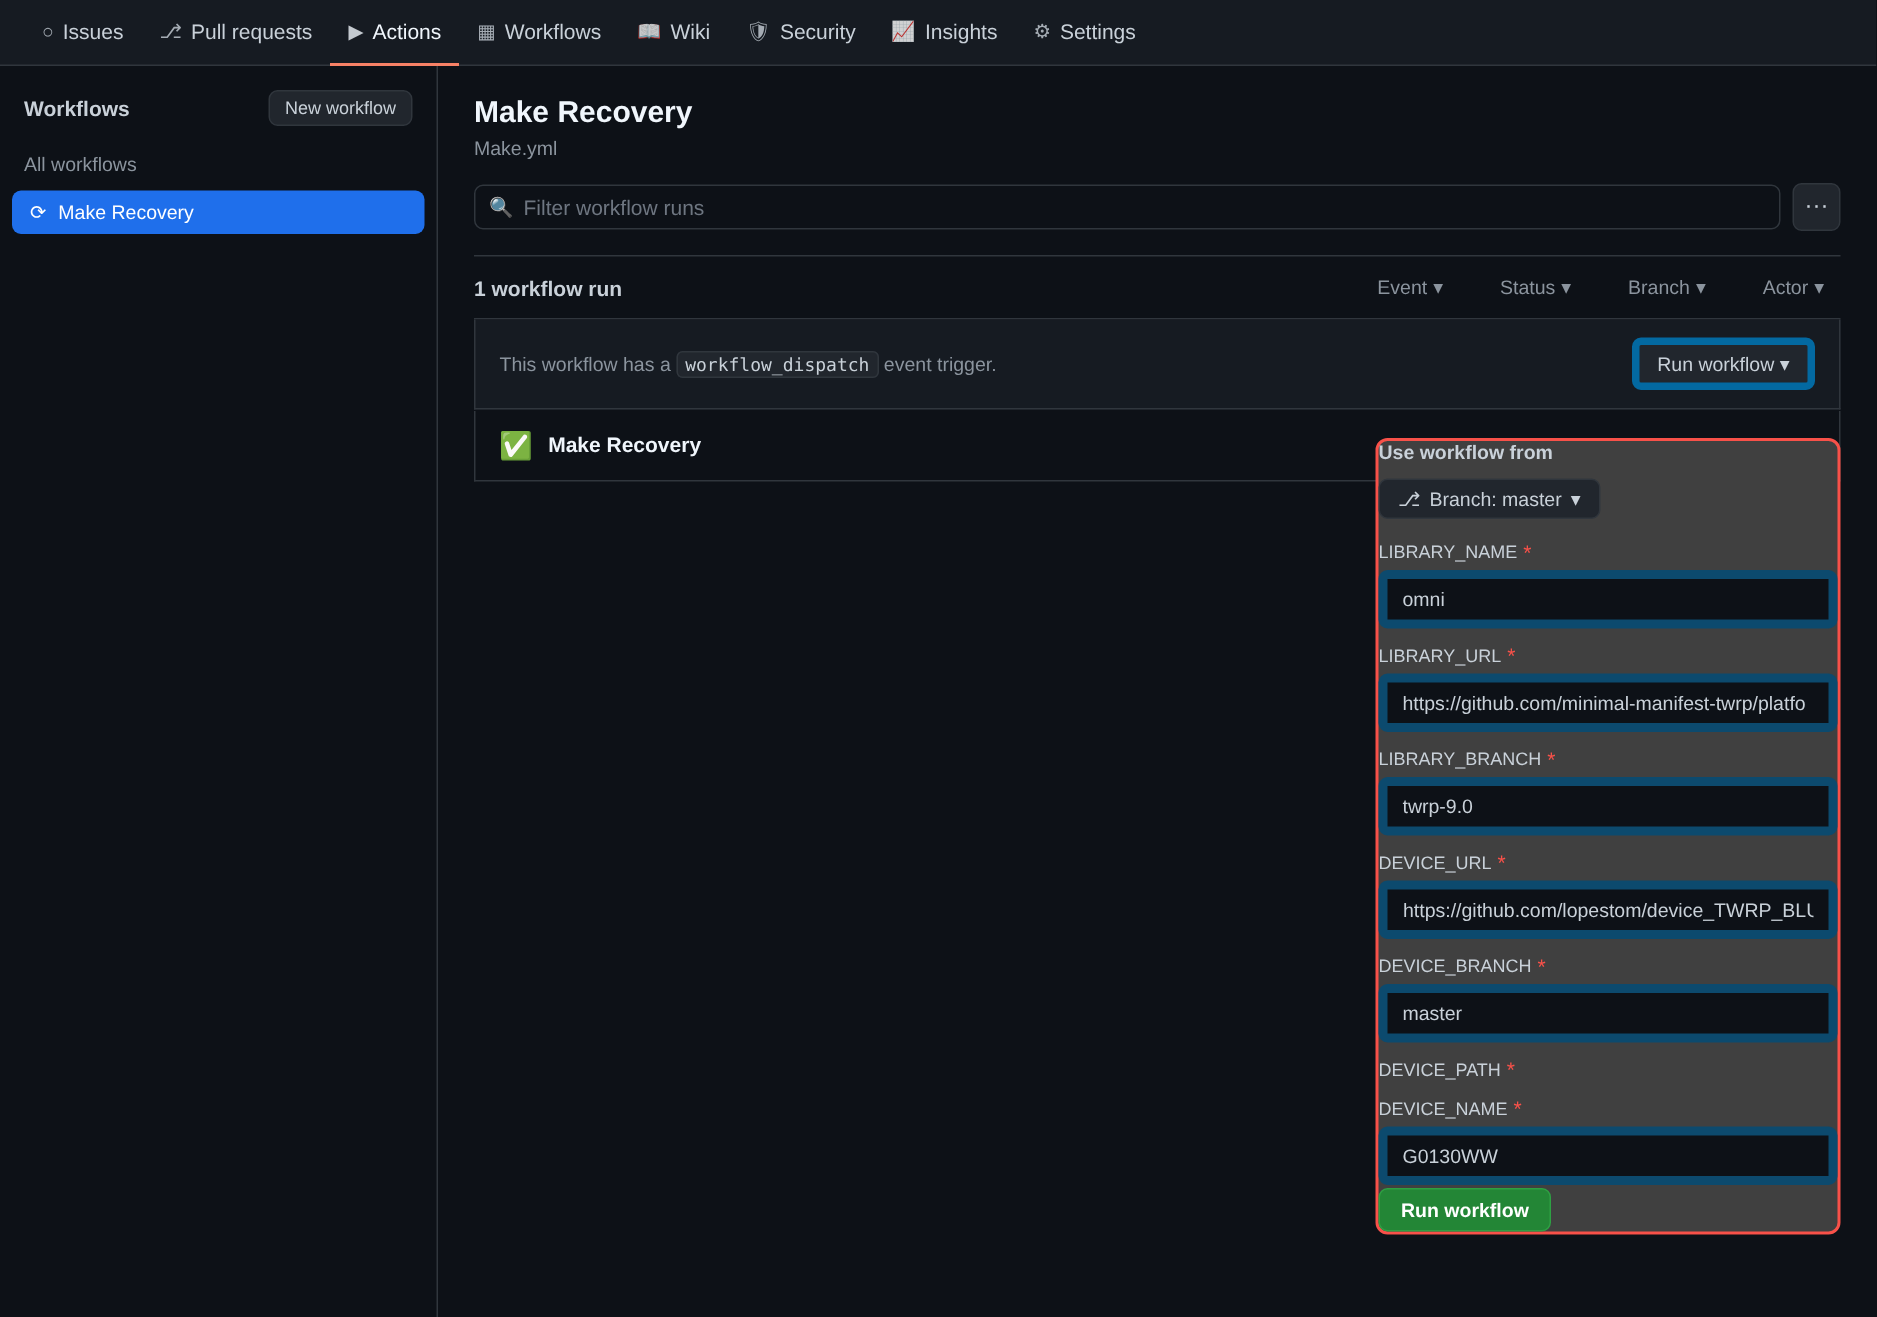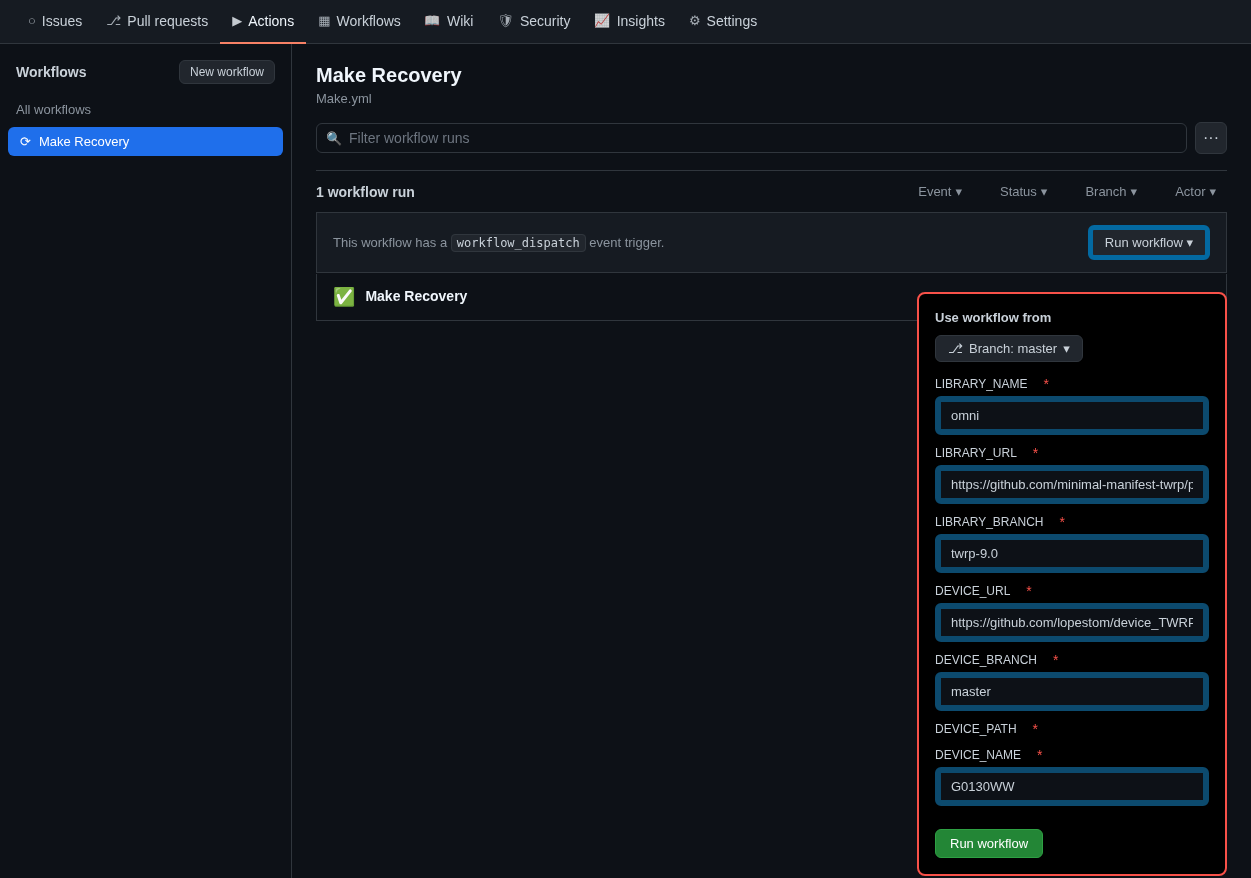--- a/index.html
+++ b/index.html
@@ -254,24 +254,23 @@
       font-size: 12px;
       color: #8b949e;
     }
 
     
     .popup-panel {
       position: absolute;
       right: 24px;
       top: 248px;
       width: 310px;
-      background: #000000;
+      background: #404040;
       border: 2px solid #f85149;
       border-radius: 8px;
-      padding: 16px;
       z-index: 10;
     }
     .popup-section-title {
       font-size: 13px;
       font-weight: 600;
       color: #c9d1d9;
       margin-bottom: 10px;
     }
     .branch-btn {
       background: #21262d;
@@ -286,21 +285,21 @@
       gap: 6px;
       margin-bottom: 14px;
     }
     .field-label {
       font-size: 12px;
       color: #c9d1d9;
       margin-bottom: 4px;
       margin-top: 10px;
       display: flex;
       align-items: center;
-      gap: 16px;
+      gap: 4px;
     }
     .required-dot {
       color: #f85149;
       font-size: 14px;
     }
     .field-input {
       width: 100%;
       background: #0d1117;
       border: 6px solid #0c4a6e;
       border-radius: 6px;
@@ -309,23 +308,23 @@
       font-size: 13px;
       outline: none;
     }
     .run-btn {
       background: #238636;
       border: 1px solid #2ea043;
       border-radius: 6px;
       color: #ffffff;
       padding: 6px 14px;
       font-size: 13px;
-      font-weight: 400;
-      cursor: pointer;
-      margin-top: 23px;
+      font-weight: 700;
+      cursor: pointer;
+      margin-top: 2px;
       display: inline-block;
     }
   </style>
 </head>
 <body>
 
 <nav class="top-nav">
   <div class="top-nav-item">
     <span class="nav-icon">○</span>
     <span>Issues</span>

